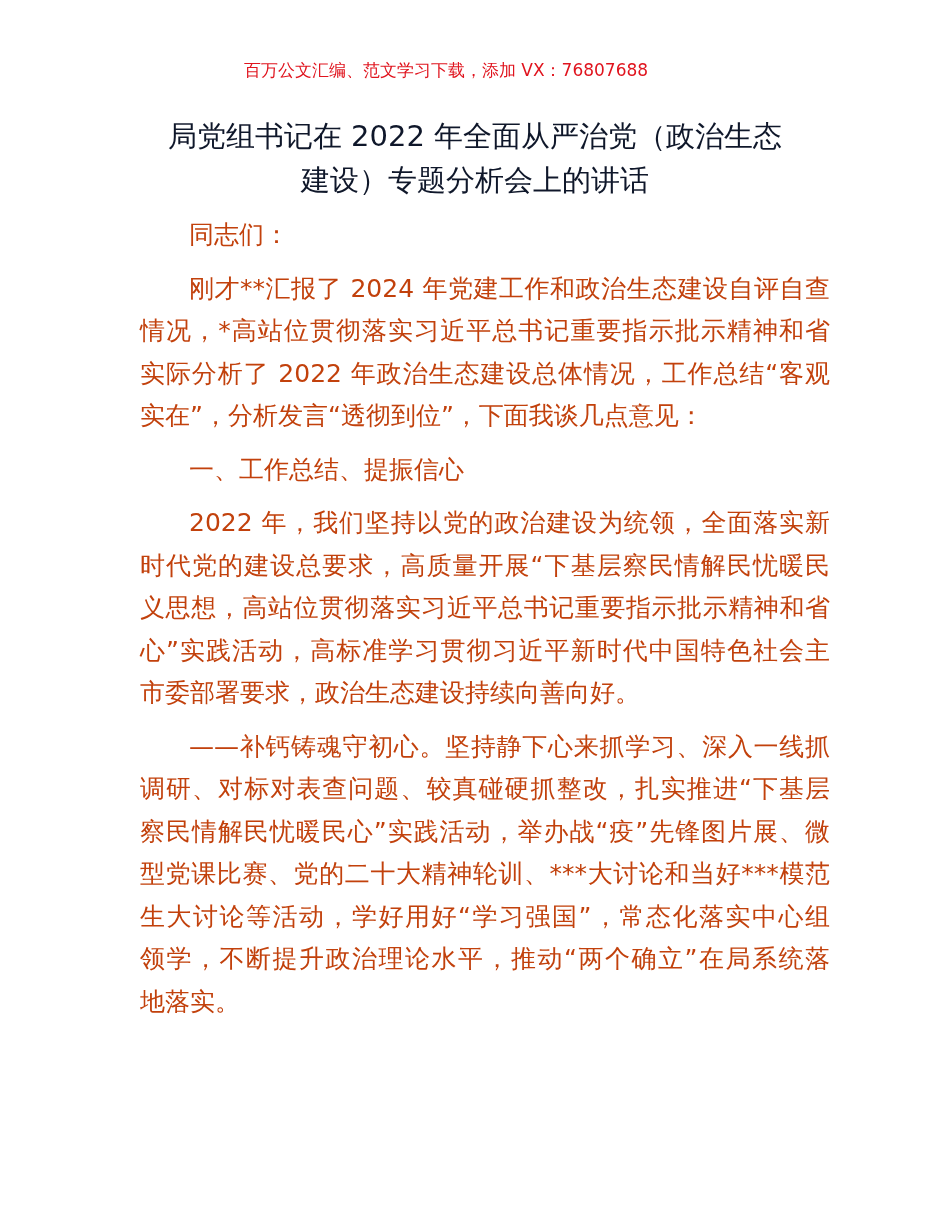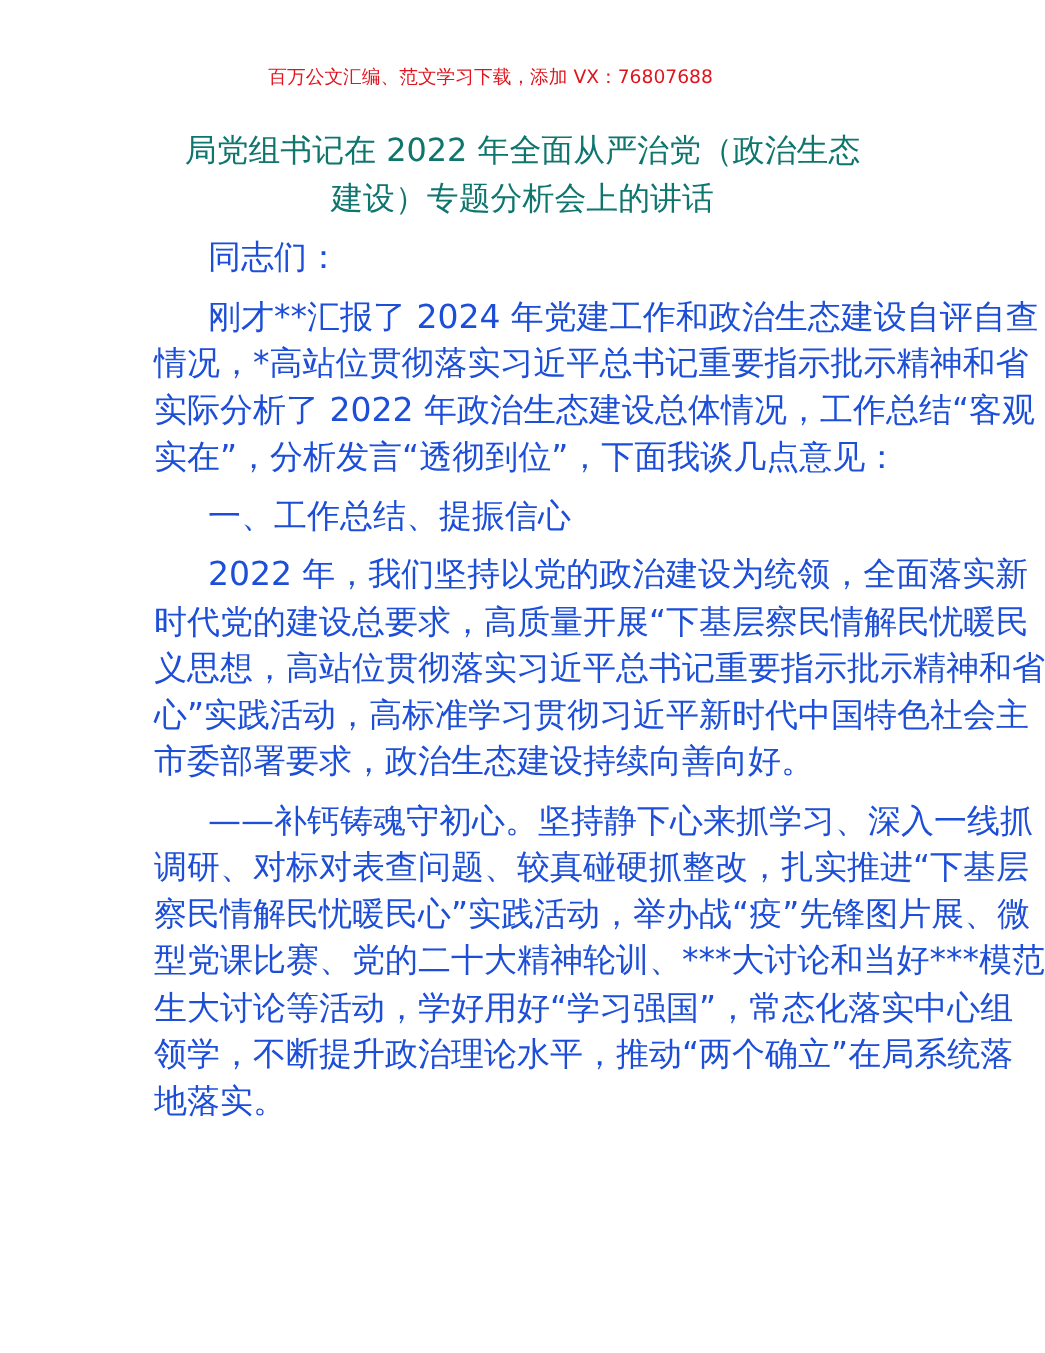--- a/index.html
+++ b/index.html
@@ -28,33 +28,33 @@
       white-space: nowrap;
     }
     .title {
       position: absolute;
       top: 114px;
       left: 0;
       width: 950px;
       text-align: center;
       font-size: 29px;
       line-height: 44px;
-      color: #0f766e;
+      color: #0f172a;
     }
     .title .tline {
       display: block;
       white-space: nowrap;
     }
     .body-text {
       position: absolute;
       left: 140px;
       top: 214px;
       width: 690px;
-      font-size: 30px;
-      color: #1d4ed8;
+      font-size: 25px;
+      color: #c2410c;
     }
     .para {
       margin: 0;
       padding: 0;
     }
     .line {
       display: block;
       height: 42.5px;
       line-height: 42.5px;
       white-space: nowrap;

